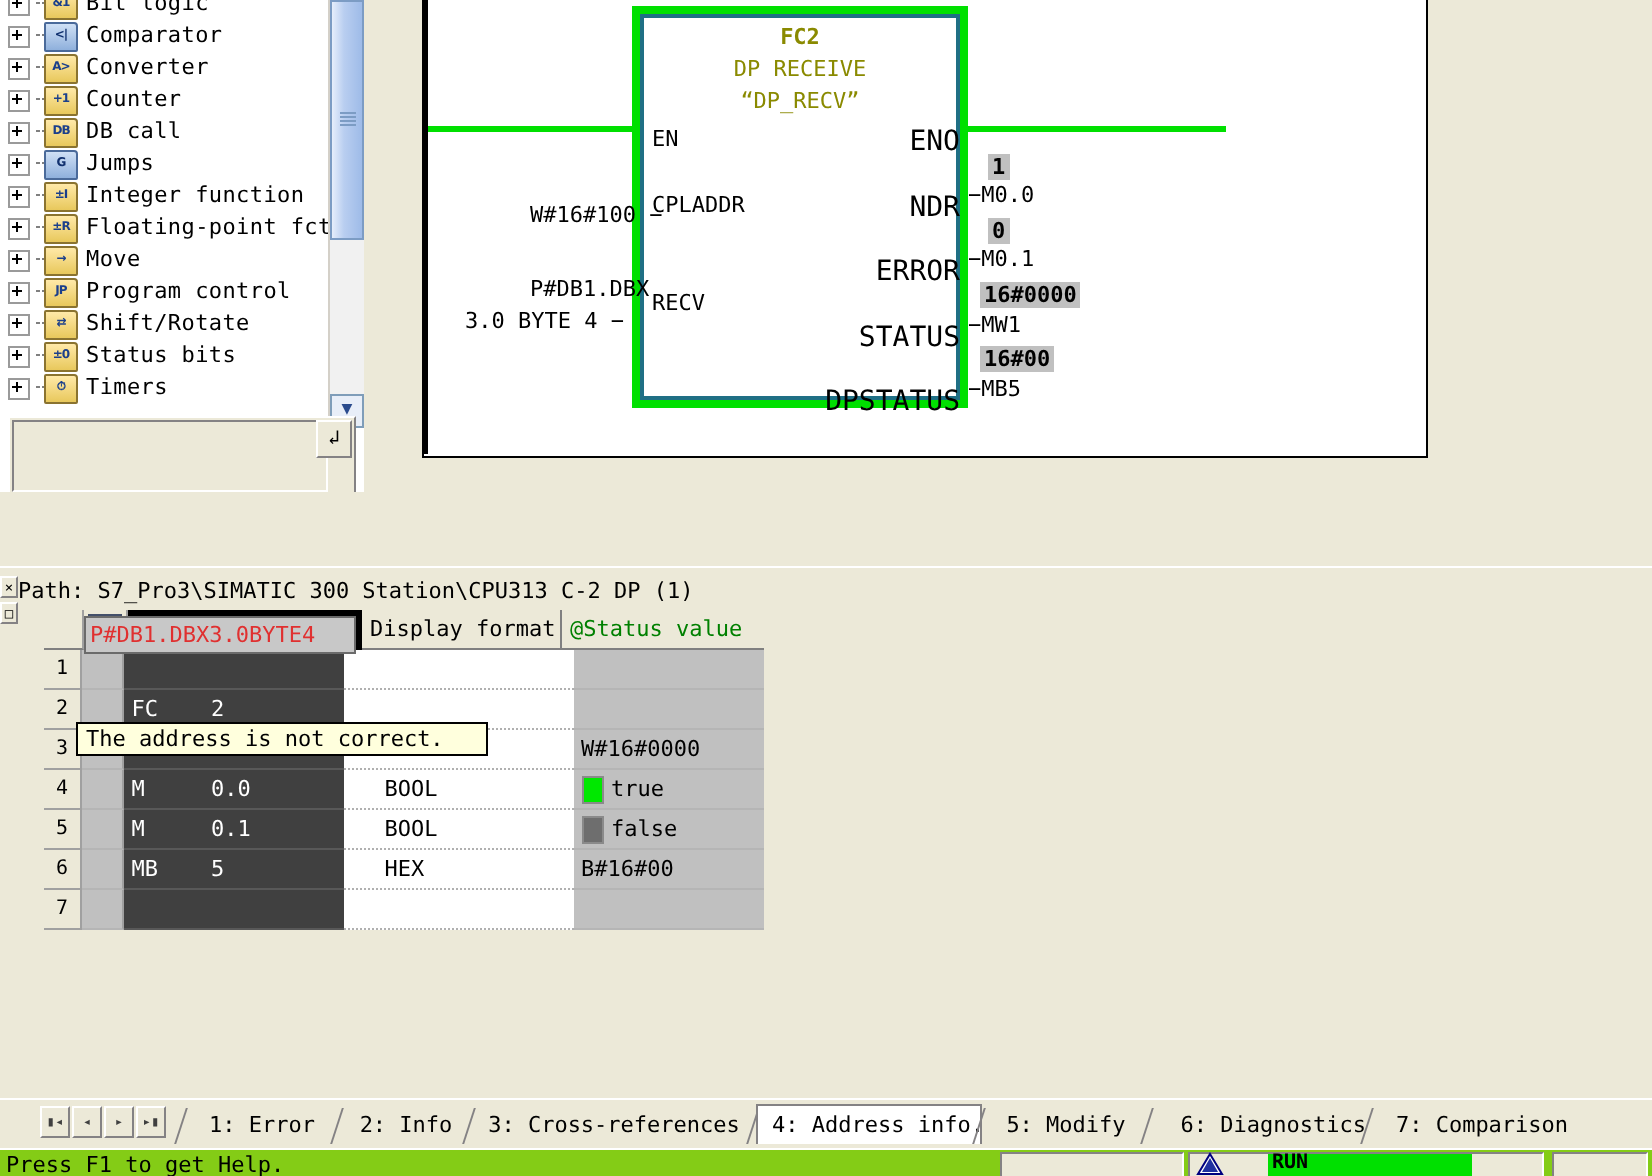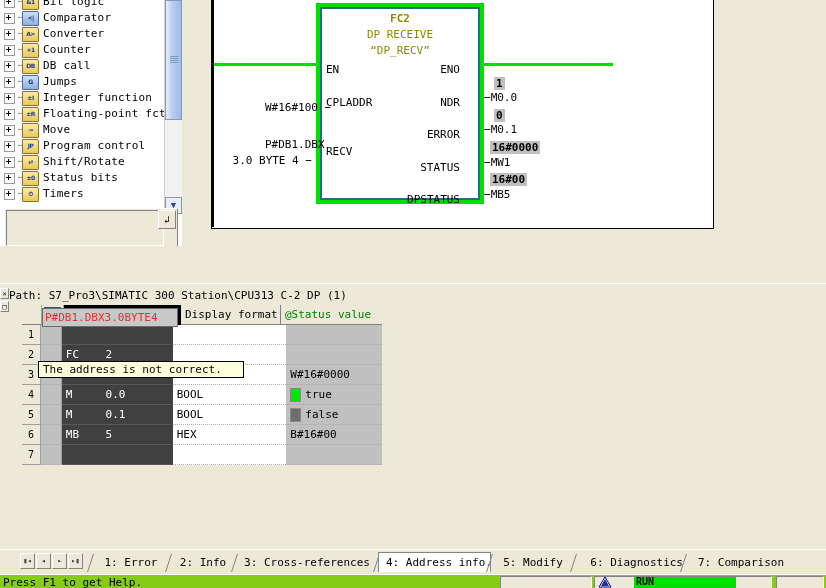--- a/index.html
+++ b/index.html
@@ -67,21 +67,21 @@
   #net-box{position:absolute;left:25px;top:-2px;width:503px;height:231px;background:#fff;
       border:1px solid #000;box-sizing:border-box;}
   #rail{position:absolute;left:0px;top:0px;width:2px;height:228px;background:#000;}
   .wire{position:absolute;height:3px;background:#00e000;}
   #fc-block{position:absolute;left:104px;top:4px;width:168px;height:201px;
       border:4px solid #00e000;box-sizing:border-box;background:#fff;}
   #fc-inner{position:absolute;left:0;top:0;right:0;bottom:0;border:2px solid #1f6f85;box-sizing:border-box;}
   .fc-title{position:absolute;width:100%;text-align:center;font-weight:bold;color:#8a8a00;font-size:11px;}
   .fc-sub{position:absolute;width:100%;text-align:center;color:#8a8a00;font-size:11px;}
   .pin-l{position:absolute;left:6px;font-size:11px;color:#000;}
-  .pin-r{position:absolute;right:20px;font-size:11px;color:#000;text-align:right;}
+  .pin-r{position:absolute;right:0;font-size:14px;color:#000;text-align:right;}
   .opnd-l{position:absolute;text-align:right;font-size:11px;color:#000;white-space:pre;}
   .opnd-r{position:absolute;font-size:11px;color:#000;white-space:pre;}
   .stat{position:absolute;font-weight:bold;font-size:11px;background:#c0c0c0;color:#000;padding:0 2px;}
 
   
   #split{position:absolute;left:0;top:283px;width:826px;height:5px;background:#ece9d8;
       border-top:1px solid #fff;border-bottom:1px solid #848284;}
 
   
   #vat{position:absolute;left:0;top:288px;width:826px;height:257px;background:#ece9d8;}
@@ -94,21 +94,21 @@
   #grid{position:absolute;left:22px;top:17px;width:360px;height:153px;background:#fff;}
 
   .g-row{position:absolute;left:0;width:360px;height:20px;display:flex;box-sizing:border-box;}
   .c-num{width:20px;box-sizing:border-box;background:#ece9d8;border-right:1px solid #a0a0a0;
       border-bottom:1px solid #a0a0a0;font-size:10px;display:flex;align-items:center;justify-content:center;}
   .c-sym{width:22px;box-sizing:border-box;background:#c0c0c0;border-right:1px solid #a0a0a0;
       border-bottom:1px solid #b5b5b5;}
   .c-addr{width:117px;box-sizing:border-box;background:#404040;color:#fff;
       border-bottom:1px solid #585858;display:flex;align-items:center;padding-left:4px;white-space:pre;}
   .c-fmt{width:120px;box-sizing:border-box;background:#fff;border-bottom:1px dotted #b0b0b0;
-      display:flex;align-items:center;padding-left:4px;}
+      display:flex;align-items:center;padding-left:20px;}
   .c-val{width:101px;box-sizing:border-box;background:#c0c0c0;border-bottom:1px solid #b5b5b5;
       display:flex;align-items:center;padding-left:4px;}
 
   #g-head{position:absolute;left:0;top:0;width:360px;height:20px;display:flex;}
   #g-head .h-num{width:20px;background:#ece9d8;border-right:1px solid #a0a0a0;border-bottom:1px solid #808080;
       box-sizing:border-box;}
   #g-head .h-sym{width:22px;background:#ece9d8;border-right:1px solid #a0a0a0;border-bottom:1px solid #808080;
       box-sizing:border-box;display:flex;align-items:center;justify-content:center;}
   #g-head .h-addr{width:117px;background:#000;color:#fff;border-bottom:1px solid #000;box-sizing:border-box;
       display:flex;align-items:center;padding-left:14px;font-size:11px;}

